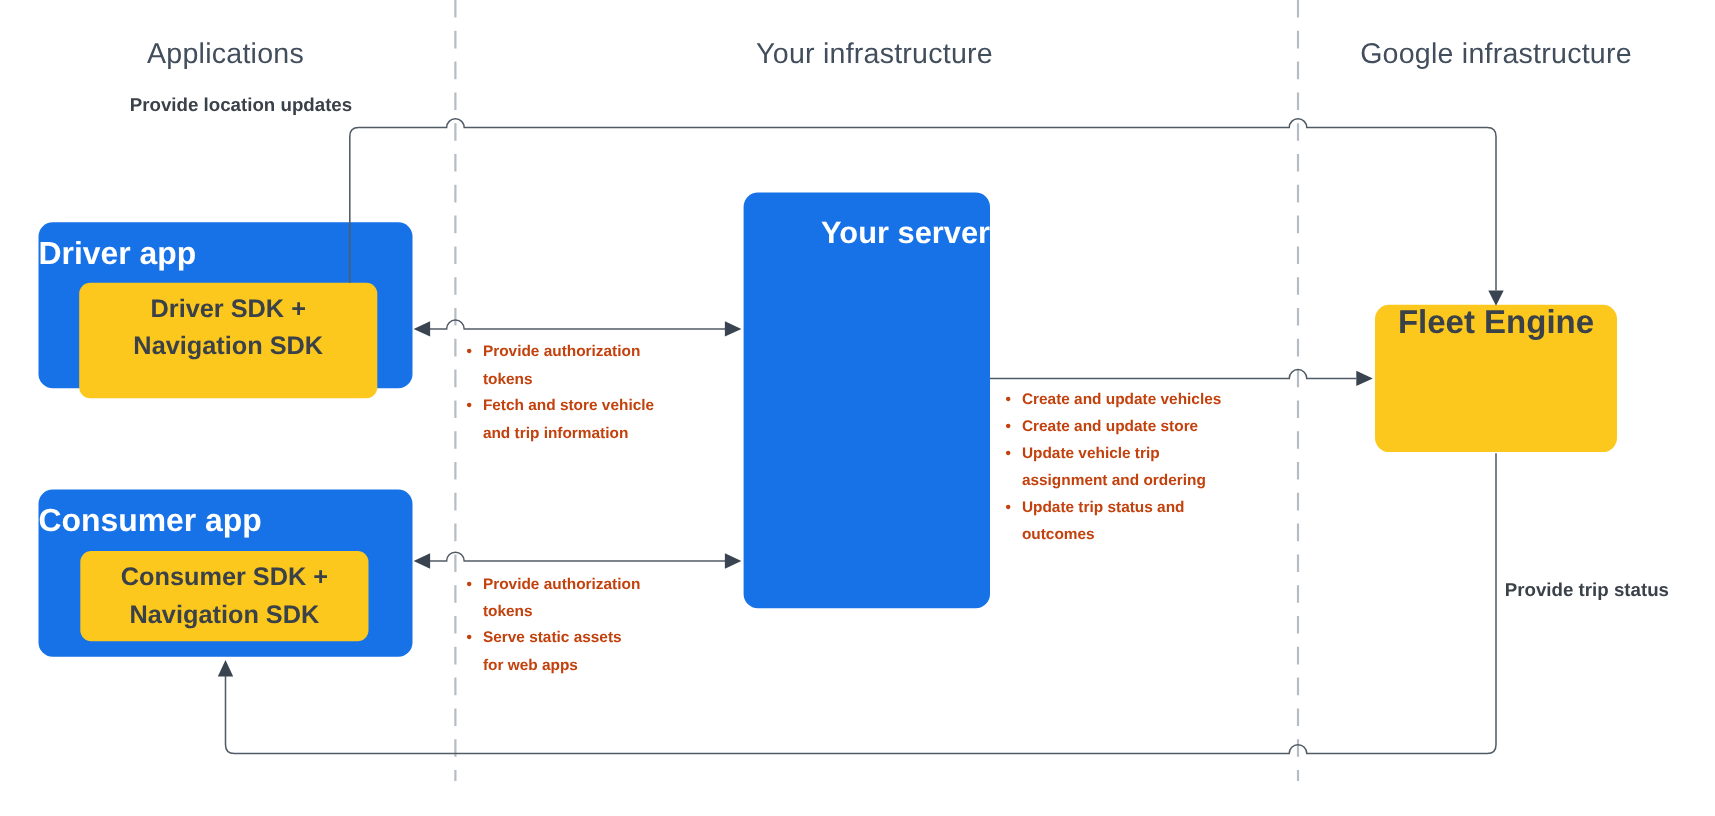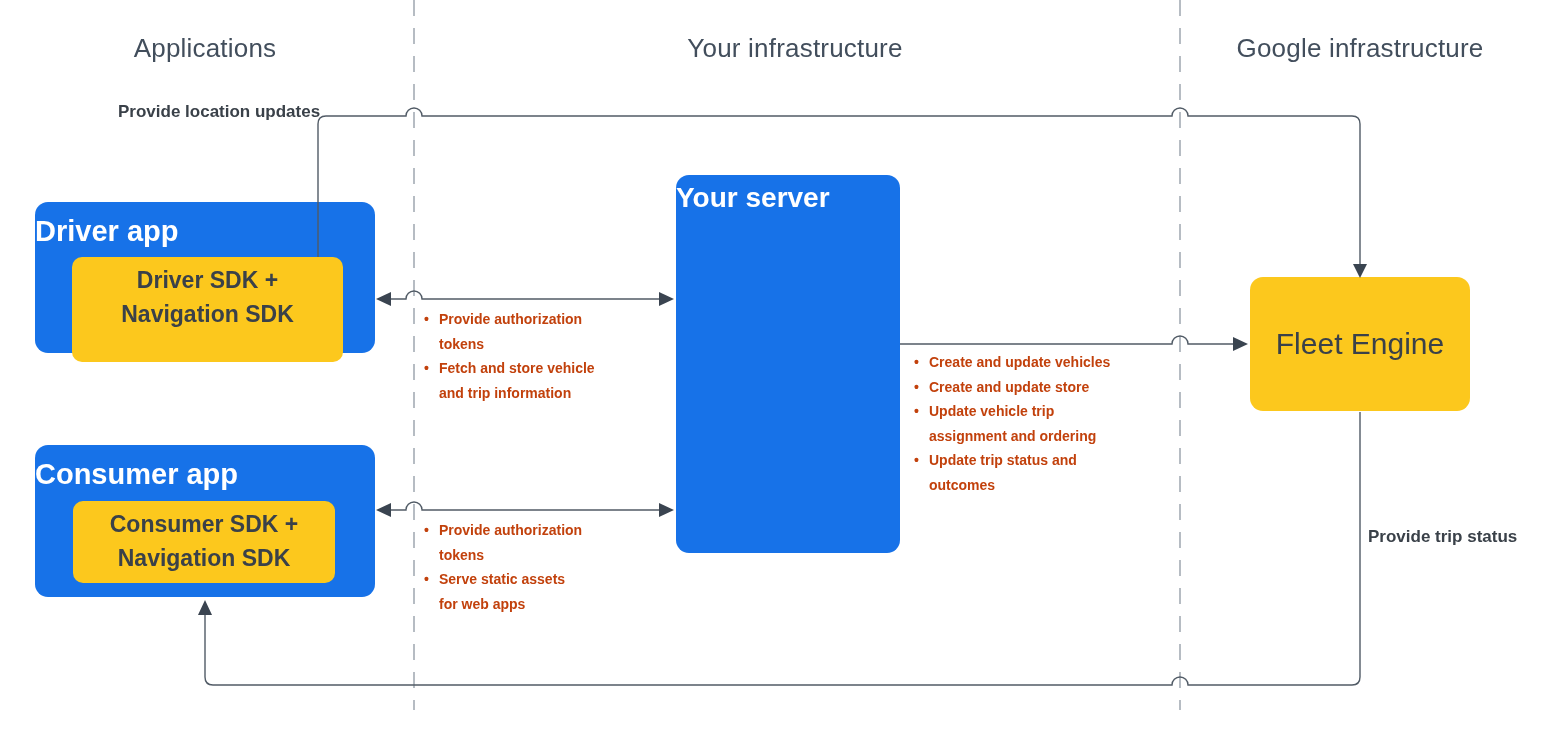--- a/index.html
+++ b/index.html
@@ -24,40 +24,40 @@
   .yellow-box{background:#FCC81D;border-radius:10px;}
   .app-title{
     margin-top:13px;
     color:#ffffff;
     font-weight:bold;
     font-size:29px;
     text-align:left;
     width:100%;
   }
   .server-title{
-    margin-top:7px;
+    margin-top:21px;
     color:#ffffff;
     font-weight:bold;
     font-size:28px;
-    text-align:left;
+    text-align:right;
     width:100%;
   }
   .sdk-text{
     width:100%;
     padding-top:6px;
     font-weight:bold;
     font-size:23px;
     line-height:34px;
     color:#3A4149;
     text-align:center;
     white-space:pre-line;
   }
   .fleet-box{
-    display:flex;align-items:center;justify-content:center;
-    font-weight:normal;font-size:30px;color:#3A4149;
+    display:flex;justify-content:center;
+    font-weight:bold;font-size:30px;color:#3A4149;
     border-radius:13px;
   }
   .edge-label{
     position:absolute;
     font-weight:bold;
     font-size:17px;
     color:#3A4149;
     white-space:nowrap;
   }
   .bullets{
@@ -134,21 +134,21 @@
     <polygon class="head" points="1248,344 1233,337 1233,351"></polygon>
 
     <path class="wire" d="M390 510 H406 A8 8 0 0 1 422 510 H660"></path>
     <polygon class="head" points="376,510 391,503 391,517"></polygon>
     <polygon class="head" points="674,510 659,503 659,517"></polygon>
 
     <path class="wire" d="M1360 412 V677 Q1360 685 1352 685 H1188 A8 8 0 0 0 1172 685 H213 Q205 685 205 677 V614"></path>
     <polygon class="head" points="205,600 198,615 212,615"></polygon>
   </svg>
 
-  <div class="edge-label" style="left:118px;top:102px;">Provide location updates</div>
+  <div class="edge-label" style="left:118px;top:86px;">Provide location updates</div>
   <div class="edge-label" style="left:1368px;top:527px;">Provide trip status</div>
 
   <div class="bullets" style="left:424px;top:307px;width:240px;">
       <div class="bullet">Provide authorization
 tokens</div>
       <div class="bullet">Fetch and store vehicle
 and trip information</div>
     </div>
 
   <div class="bullets" style="left:914px;top:350px;width:280px;">

